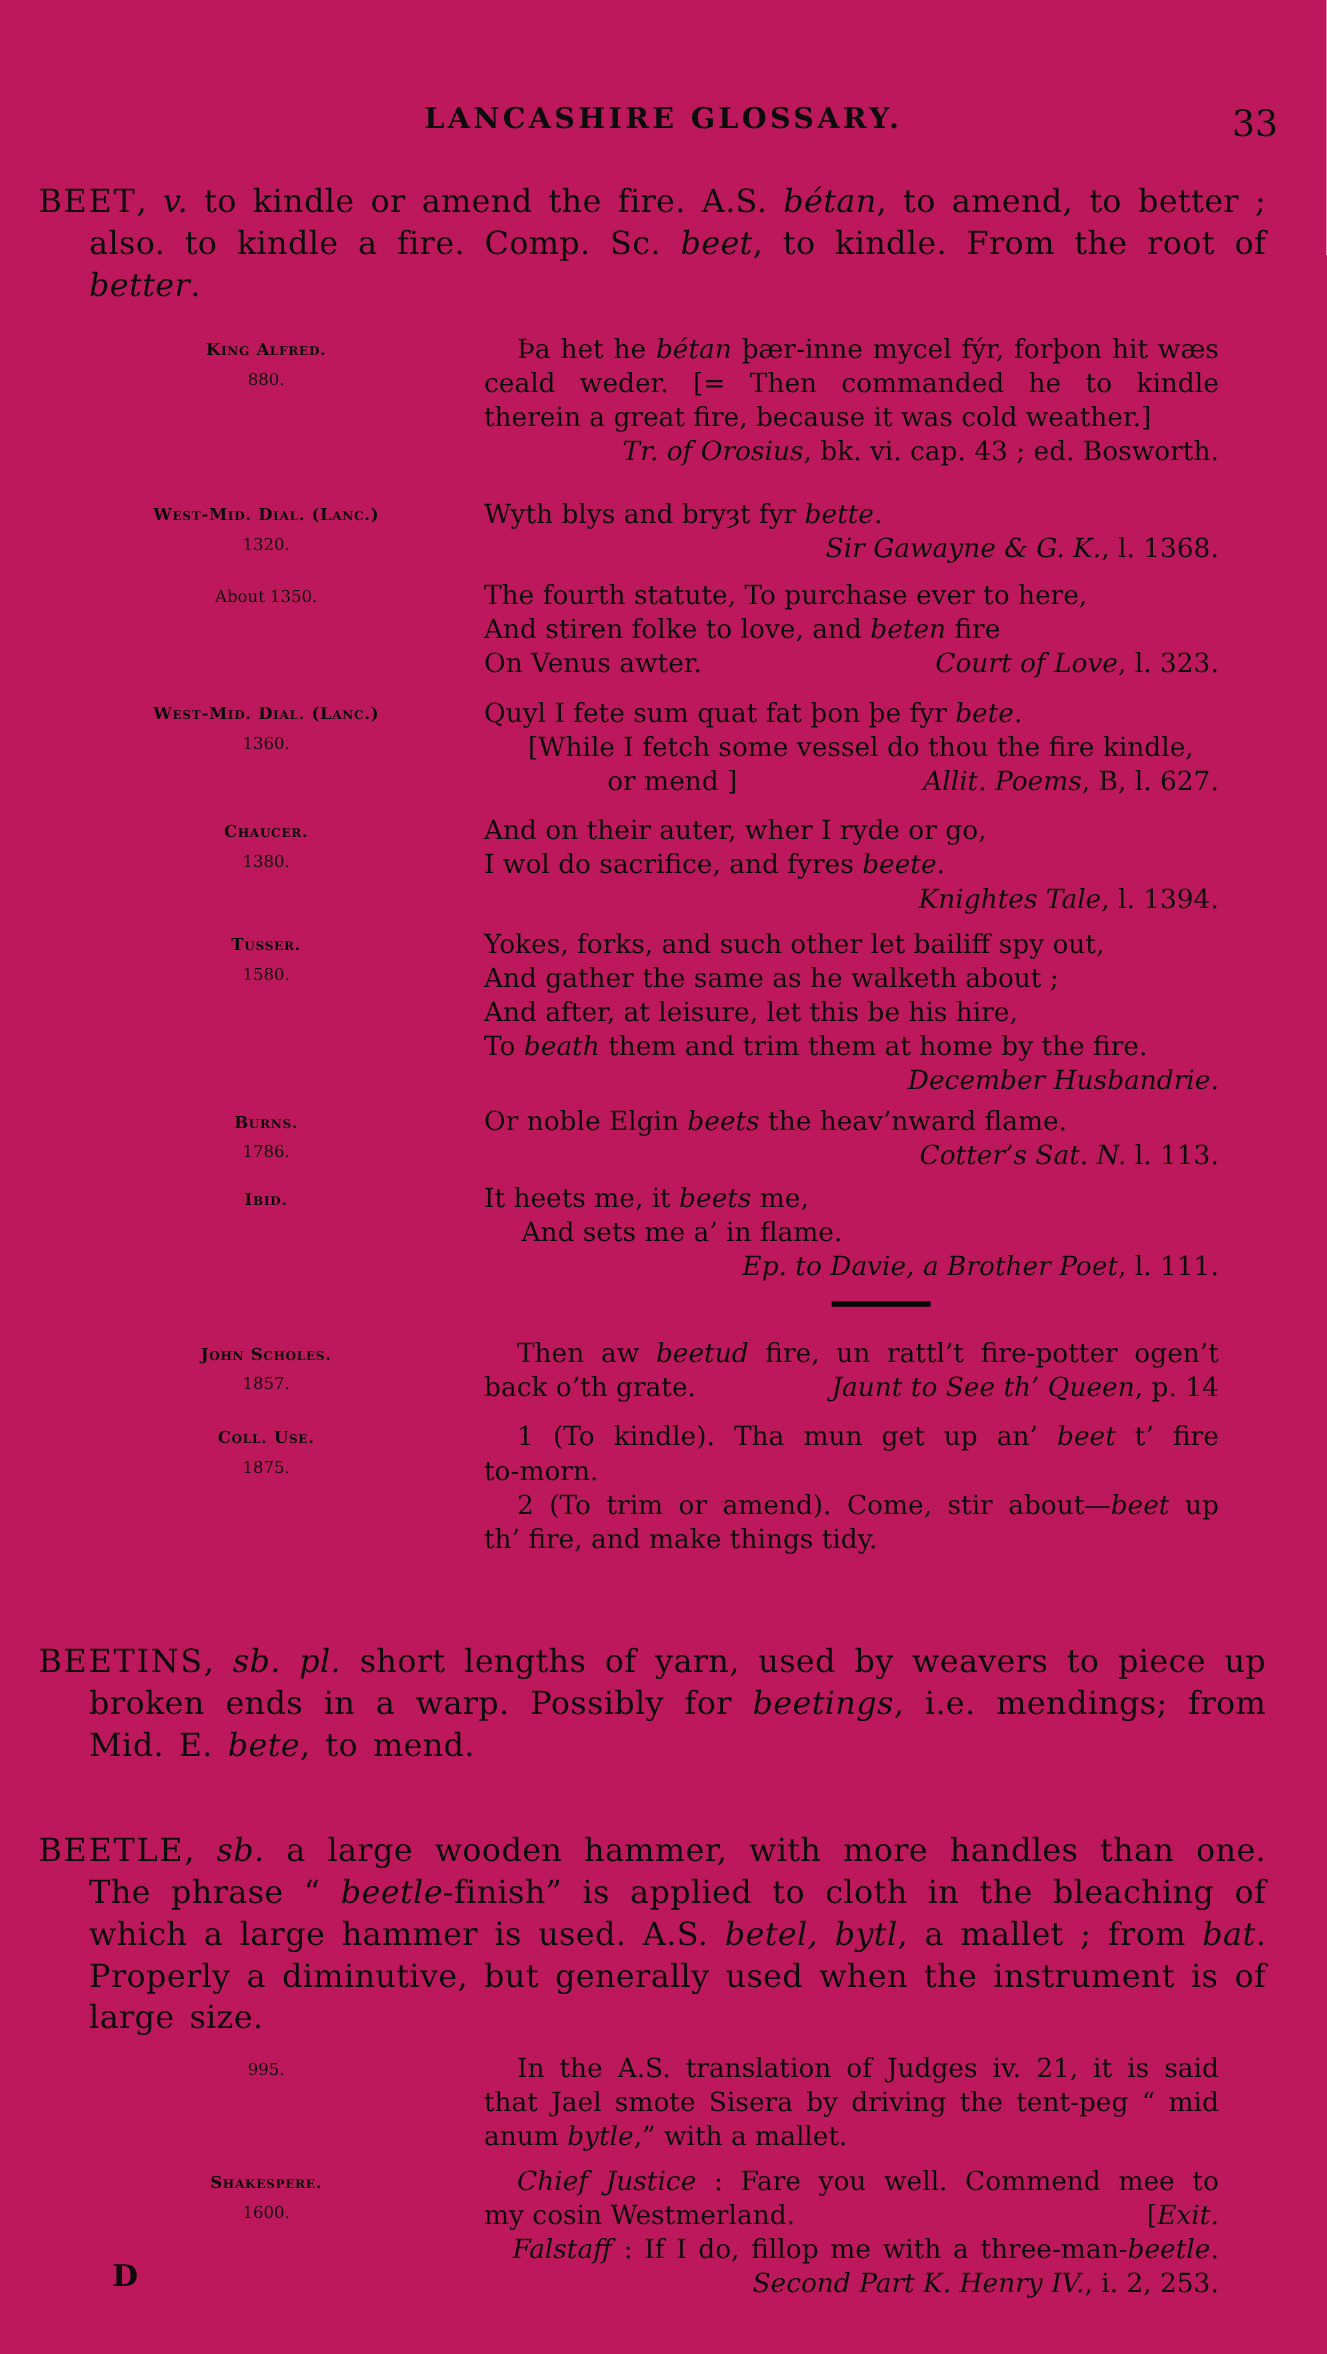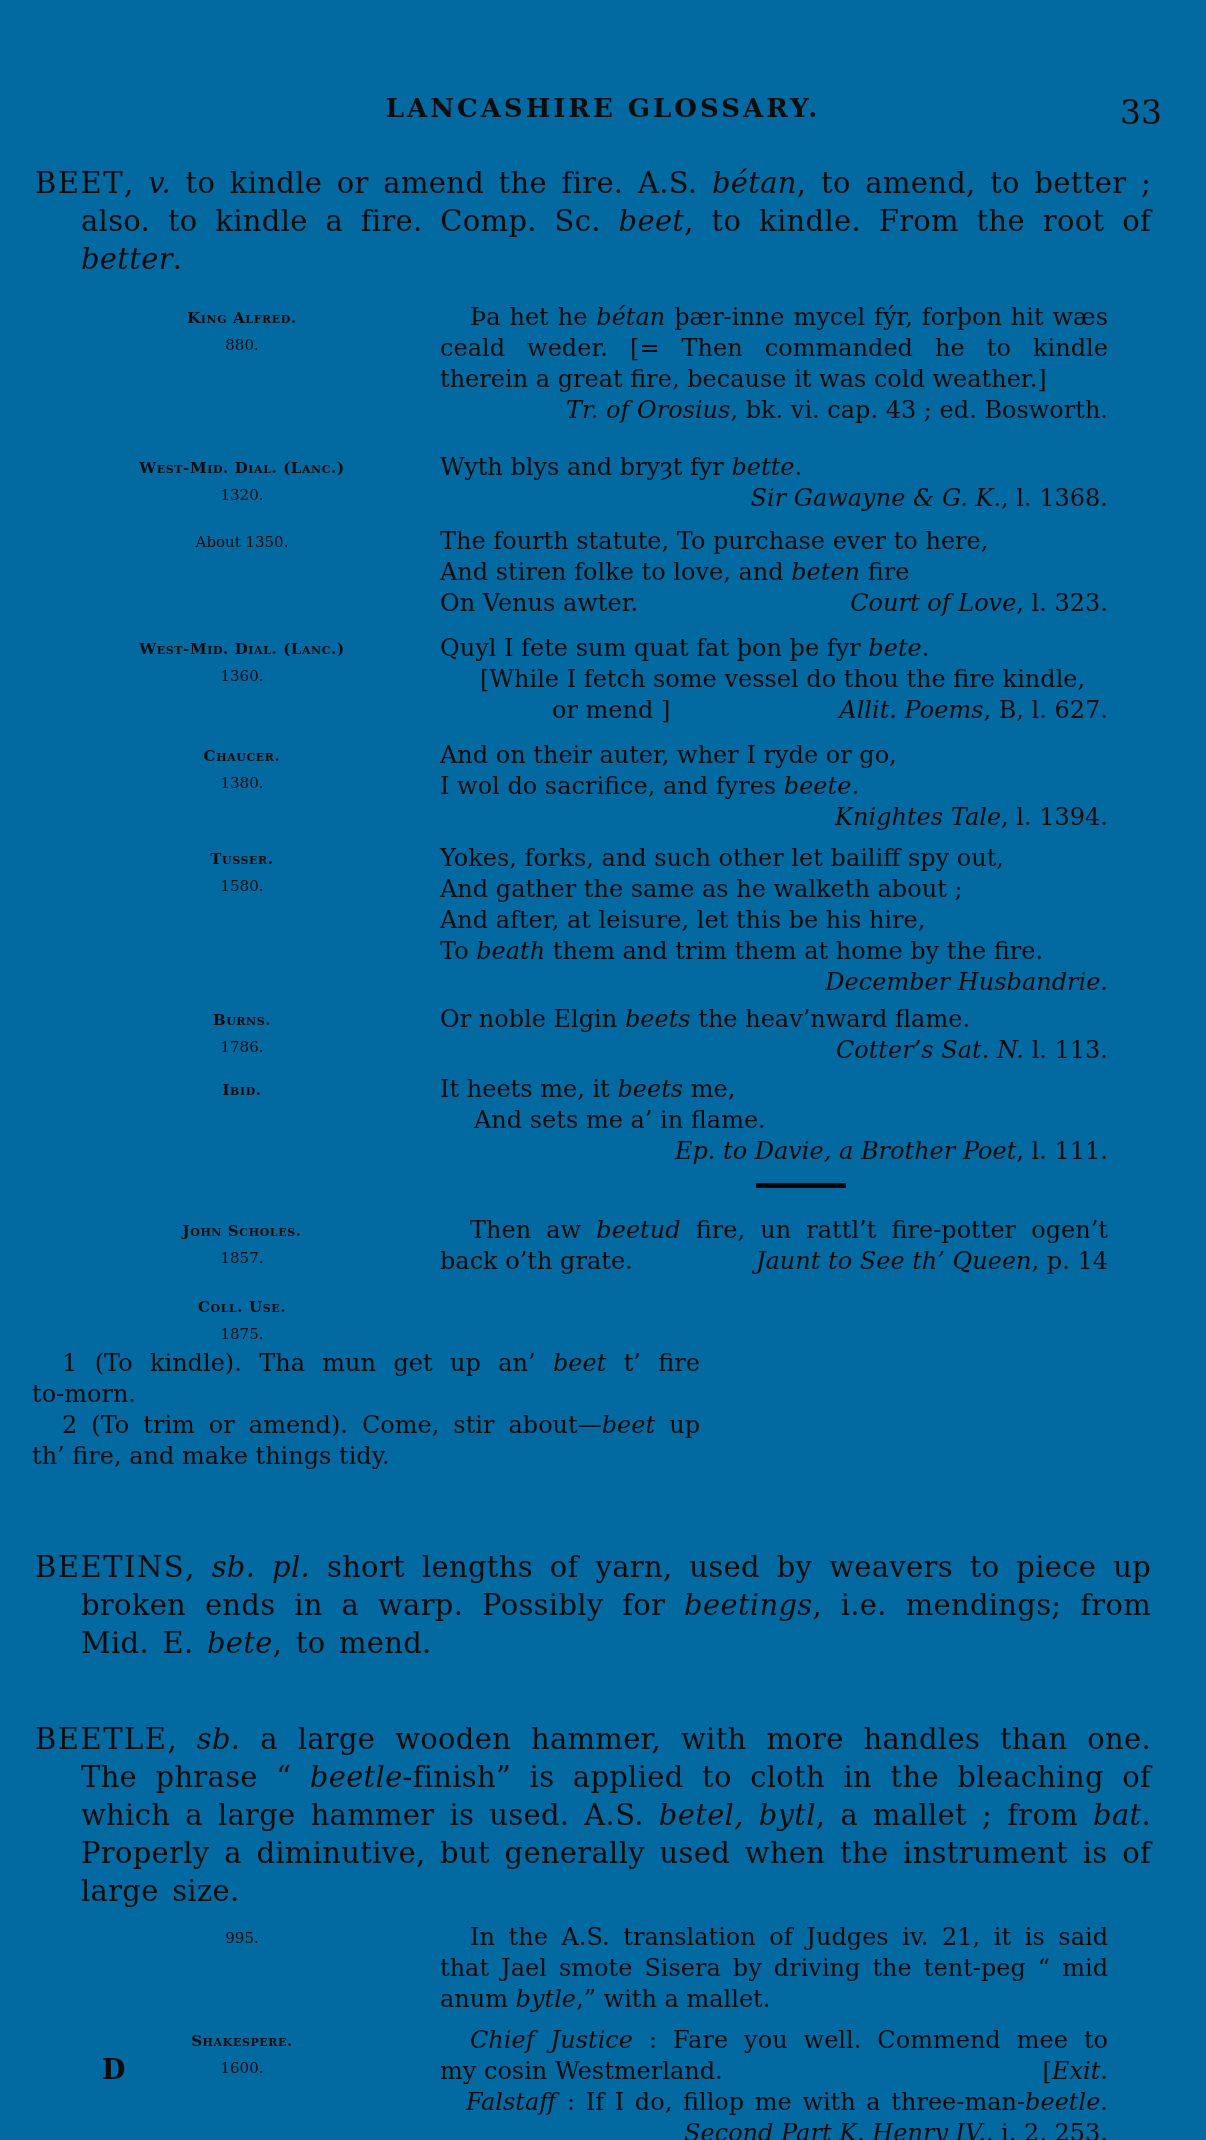--- a/index.html
+++ b/index.html
@@ -1,19 +1,19 @@
 <!DOCTYPE html>
 <html><head>
 <meta charset="utf-8">
 <style>
   html,body{margin:0;padding:0;background:#ffffff;}
   .page{
     position:relative;
     width:1206px;height:2140px;
-    background:#0369a1;
+    background:#be185d;
     color:#0c0c0c;
     font-family:"DejaVu Serif","DejaVu Sans",serif;
     overflow:hidden;
   }
   header{padding-top:92px;}
   .title{
     text-align:center;
     font-size:26px;line-height:32px;
     font-weight:700;letter-spacing:3px;
   }
@@ -169,21 +169,21 @@
             <div class="attr-line">1857.</div>
           </div>
           <div class="quotes">
             <div class="qline j" style="padding-left: 30px;"><span>Then aw </span><span class="it">beetud</span><span> fire, un rattl’t fire-potter ogen’t</span></div>
             <div class="qline split">
               <span><span>back o’th grate.</span></span>
               <span><span class="it">Jaunt to See th’ Queen</span><span>, p. 14</span></span>
             </div>
           </div>
         </div>
-        <div class="cite-row" style="margin-top: 14px; flex-direction: column;">
+        <div class="cite-row" style="margin-top: 14px;">
           <div class="attr">
             <div class="attr-line sc">Coll. Use.</div>
             <div class="attr-line">1875.</div>
           </div>
           <div class="quotes">
             <div class="qline j" style="padding-left: 30px;"><span>1 (To kindle).  Tha mun get up an’ </span><span class="it">beet</span><span> t’ fire</span></div>
             <div class="qline"><span>to-morn.</span></div>
             <div class="qline j" style="padding-left: 30px;"><span>2 (To trim or amend).  Come, stir about—</span><span class="it">beet</span><span> up</span></div>
             <div class="qline"><span>th’ fire, and make things tidy.</span></div>
           </div>

